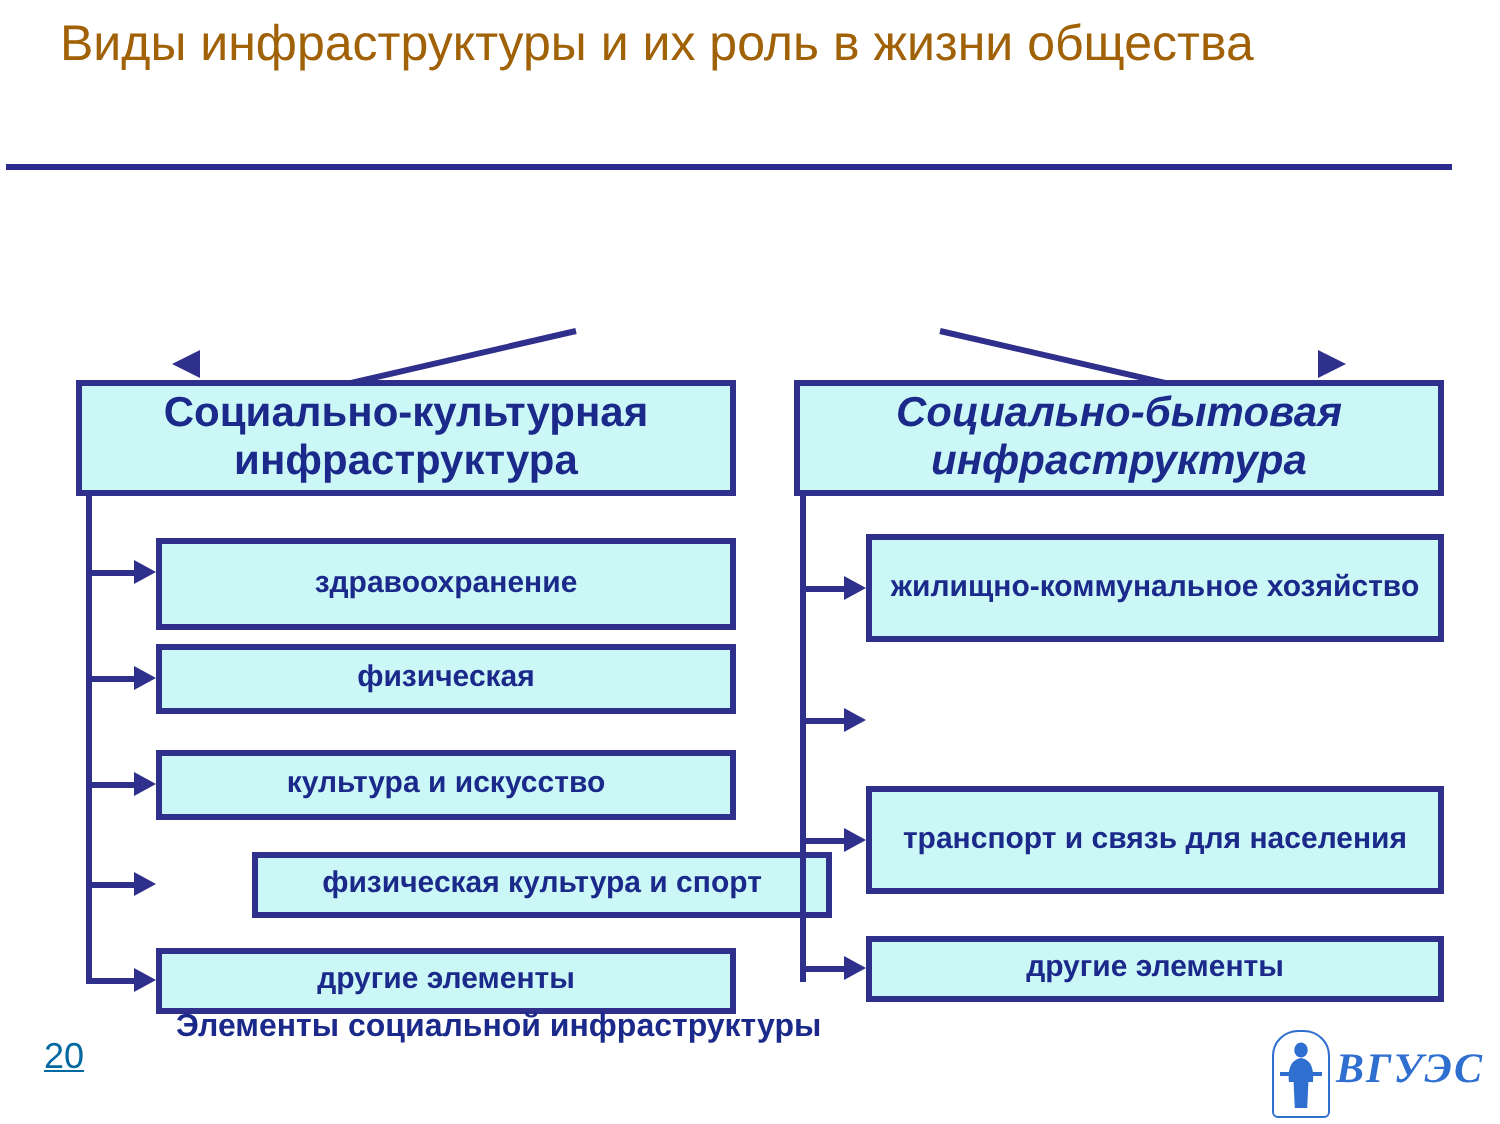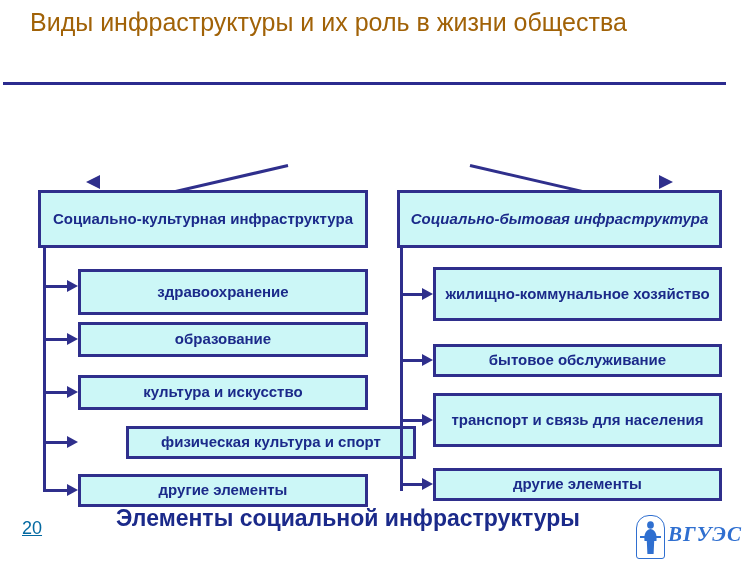--- a/index.html
+++ b/index.html
@@ -36,21 +36,21 @@
     box-sizing:border-box;
     display:flex;
     align-items:center;
     justify-content:center;
     text-align:center;
     color:#1b2a8a;
     font-weight:bold;
     line-height:1.12;
   }
   .box.root{font-size:17px;}
-  .box.branch{font-size:15px;}
+  .box.branch{font-size:21px;}
   .box.leaf{font-size:15px;}
 
   
   .vline{position:absolute;background:#2f2f8c;width:3px;}
   .hline{position:absolute;background:#2f2f8c;height:3px;}
   .arrowhead{
     position:absolute;
     width:0;height:0;
     border-top:6px solid transparent;
     border-bottom:6px solid transparent;
@@ -68,22 +68,22 @@
   .slide-number{
     position:absolute;
     left:22px; top:518px;
     font-size:18px;
     color:#0369a1;
     text-decoration:underline;
   }
   .caption{
     position:absolute;
     left:88px; top:505px; width:520px;
-    text-align:center;
-    font-size:23px;
+    text-align:left;
+    font-size:16px;
     font-weight:bold;
     color:#1b2a8a;
   }
   .logo{
     position:absolute;
     left:636px; top:513px;
     width:108px;height:46px;
   }
   .logo-badge{
     position:absolute;left:0;top:2px;
@@ -123,21 +123,21 @@
 
   <div class="vline" style="left:43px;top:248px;height:242px;"></div>
 
   <div class="box leaf" style="left:78px;top:269px;width:290px;height:46px;">
     <span>здравоохранение</span>
   </div>
   <div class="hline" style="left:43px;top:285px;width:24px;"></div>
   <div class="arrowhead" style="left:67px;top:280px;"></div>
 
   <div class="box leaf" style="left:78px;top:322px;width:290px;height:35px;">
-    <span>образование</span>
+    <span>физическая</span>
   </div>
   <div class="hline" style="left:43px;top:338px;width:24px;"></div>
   <div class="arrowhead" style="left:67px;top:333px;"></div>
 
   <div class="box leaf" style="left:78px;top:375px;width:290px;height:35px;">
     <span>культура и искусство</span>
   </div>
   <div class="hline" style="left:43px;top:391px;width:24px;"></div>
   <div class="arrowhead" style="left:67px;top:386px;"></div>
 
@@ -158,23 +158,20 @@
   </div>
 
   <div class="vline" style="left:400px;top:248px;height:243px;"></div>
 
   <div class="box leaf" style="left:433px;top:267px;width:289px;height:54px;justify-content:center;">
     <span>жилищно-коммунальное хозяйство</span>
   </div>
   <div class="hline" style="left:400px;top:293px;width:22px;"></div>
   <div class="arrowhead" style="left:422px;top:288px;"></div>
 
-  <div class="box leaf" style="left:433px;top:344px;width:289px;height:33px;">
-    <span>бытовое обслуживание</span>
-  </div>
   <div class="hline" style="left:400px;top:359px;width:22px;"></div>
   <div class="arrowhead" style="left:422px;top:354px;"></div>
 
   <div class="box leaf" style="left:433px;top:393px;width:289px;height:54px;">
     <span>транспорт и связь для населения</span>
   </div>
   <div class="hline" style="left:400px;top:419px;width:22px;"></div>
   <div class="arrowhead" style="left:422px;top:414px;"></div>
 
   <div class="box leaf" style="left:433px;top:468px;width:289px;height:33px;">

